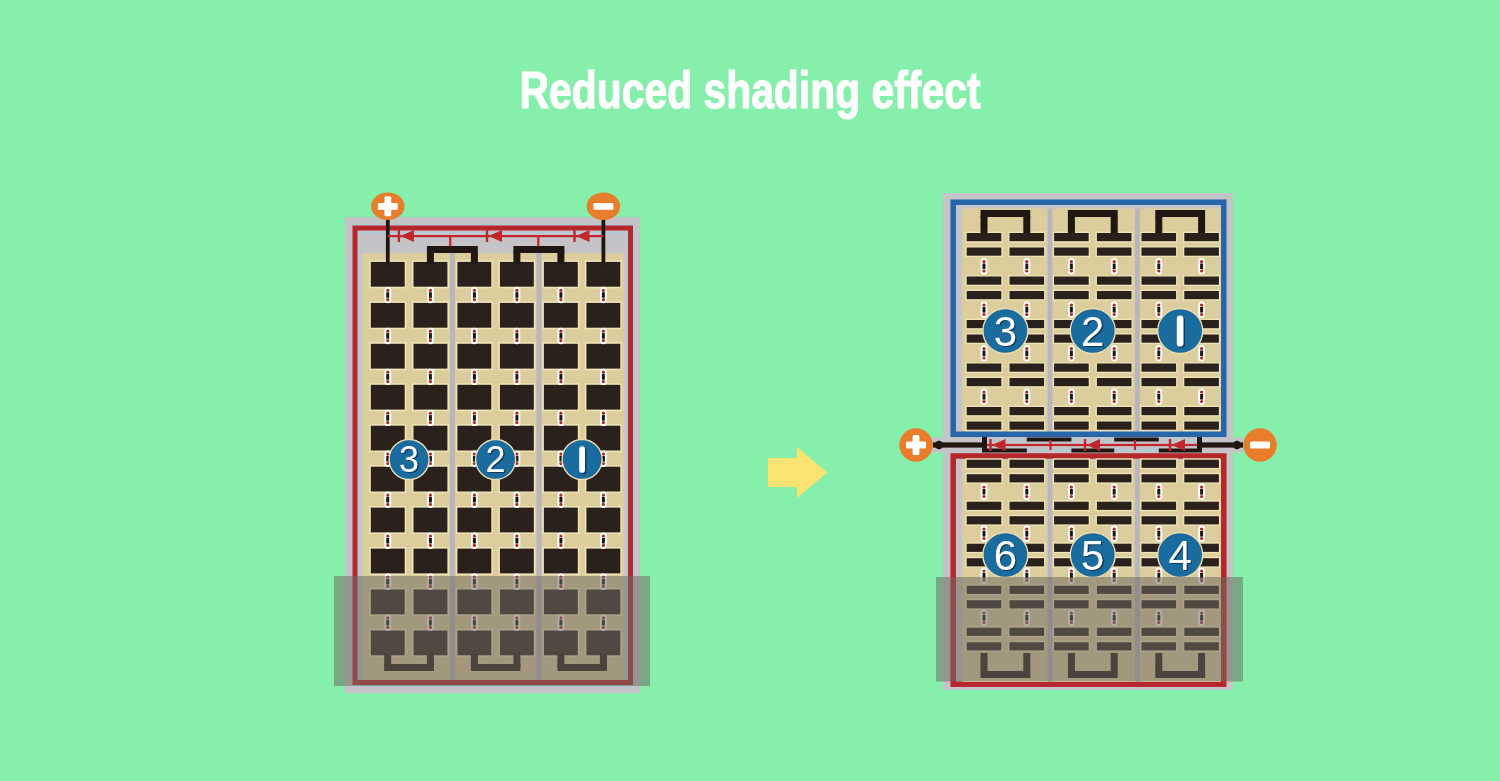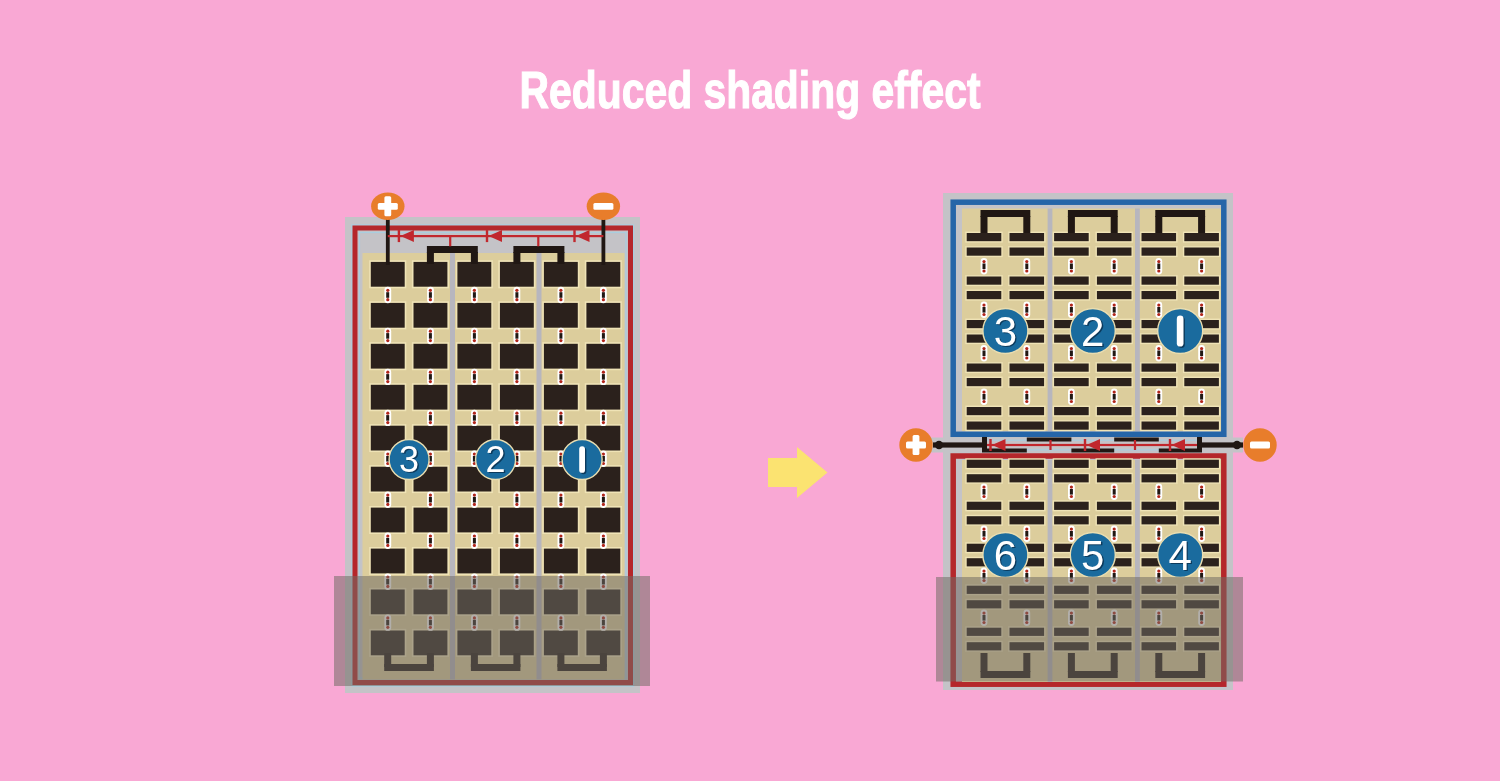--- a/index.html
+++ b/index.html
@@ -1,17 +1,17 @@
 <!DOCTYPE html>
 <html><head>
 <meta charset="utf-8">
 <title>Reduced shading effect</title>
 <style>
   html, body { margin: 0; padding: 0; background: #000000; }
-  .stage { position: relative; width: 1500px; height: 781px; background: #f9a8d4; overflow: hidden; }
+  .stage { position: relative; width: 1500px; height: 781px; background: #86efac; overflow: hidden; }
   svg { position: absolute; top: 0; left: 0; }
 </style>
 </head>
 <body>
 <div class="stage">
 <svg width="1500" height="781" viewBox="0 0 1500 781">
 
 <g>
         <text x="750" y="107.5" fill="#ffffff" font-family="Liberation Sans, sans-serif" font-weight="bold" font-size="52" text-anchor="middle" stroke="#ffffff" stroke-width="1.1" textLength="461" lengthAdjust="spacingAndGlyphs">Reduced shading effect</text>
       </g>

